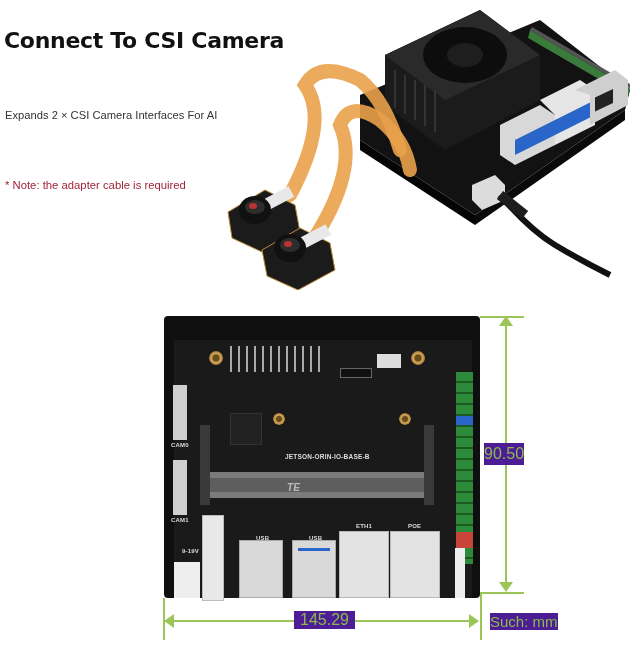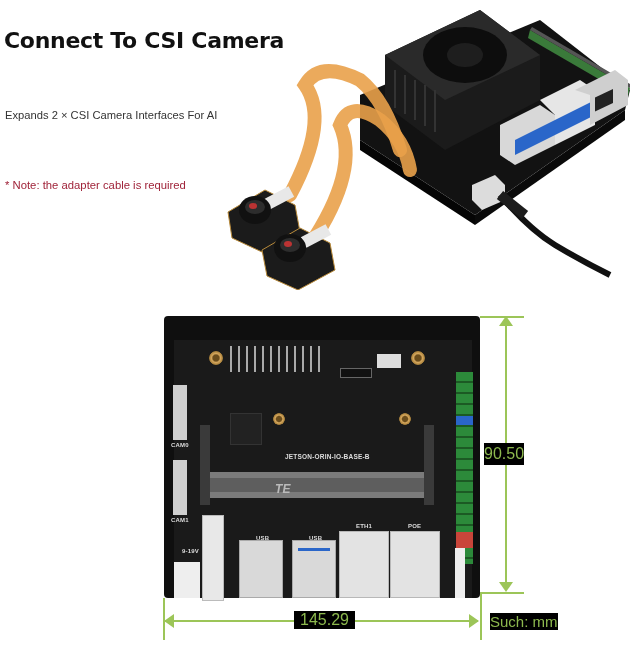--- a/index.html
+++ b/index.html
@@ -8,21 +8,21 @@
   .abs { position: absolute; }
 
   .title { left: 4px; top: 28px; font-size: 22px; font-weight: bold; color: #111; letter-spacing: -0.3px; font-family: "DejaVu Sans", sans-serif; }
   .desc { left: 5px; top: 69px; width: 290px; font-size: 11.2px; line-height: 18.5px; color: #333; font-family: "Liberation Sans", sans-serif; margin-top: 37px; }
   .note { left: 5px; top: 170px; width: 230px; font-size: 11.3px; line-height: 17px; color: #a0243a; font-family: "Liberation Sans", sans-serif; margin-top: 7px; }
 
   
   .dim-color { color: #8bbb4c; }
   .vline { background: #9cc558; width: 1.5px; }
   .hline { background: #9cc558; height: 1.5px; }
-  .dim-label { font-family: "Liberation Sans", sans-serif; color: #8db94e; background: #000000; }
+  .dim-label { font-family: "Liberation Sans", sans-serif; color: #8db94e; background: #4c1d95; }
 
   
   .board { left: 164px; top: 316px; width: 316px; height: 282px; background: #0f0f0f; border-radius: 4px; }
   .board-inner { left: 174px; top: 340px; width: 298px; height: 258px; background: #1a1a1a; }
   .so-dimm { background: #7b7b7b; }
   .port-usb { background: #d9d9d9; border: 1px solid #aaa; }
   .port-eth { background: #e3e3e3; border: 1px solid #b8b8b8; }
   .gold { background: radial-gradient(circle, #6b4d1c 30%, #d6a75c 45%, #a07a36 70%, #222 72%); border-radius: 50%; }
   .board-label { font-size: 6px; color: #ddd; font-weight: bold; letter-spacing: 0.2px; font-family: "Liberation Sans", sans-serif; }
 </style>
@@ -114,21 +114,21 @@
 
   <div class="abs" style="left:173px;top:385px;width:14px;height:55px;background:#cfcfcf;"></div>
   <div class="abs" style="left:173px;top:460px;width:14px;height:55px;background:#cfcfcf;"></div>
   <div class="abs board-label" style="left:171px;top:442px;">CAM0</div>
   <div class="abs board-label" style="left:171px;top:517px;">CAM1</div>
 
   <div class="abs board-label" style="left:285px;top:453px;font-size:6.5px;">JETSON-ORIN-IO-BASE-B</div>
 
   <div class="abs so-dimm" style="left:208px;top:472px;width:226px;height:26px;"></div>
   <div class="abs" style="left:208px;top:478px;width:226px;height:14px;background:#5e5e5e;"></div>
-  <div class="abs board-label" style="left:275px;top:482px;font-size:12px;color:#bbb;font-style:italic;">TE</div>
+  <div class="abs board-label" style="left:287px;top:482px;font-size:10px;color:#bbb;font-style:italic;">TE</div>
   <div class="abs" style="left:200px;top:425px;width:10px;height:80px;background:#3a3a3a;"></div>
   <div class="abs" style="left:424px;top:425px;width:10px;height:80px;background:#3a3a3a;"></div>
 
   <div class="abs" style="left:456px;top:372px;width:17px;height:192px;background:repeating-linear-gradient(180deg,#2c8a3a 0 9px,#1c5a24 9px 11px);"></div>
   <div class="abs" style="left:456px;top:416px;width:17px;height:9px;background:#2a66c9;"></div>
   <div class="abs" style="left:456px;top:532px;width:17px;height:16px;background:#c9453a;"></div>
 
   <div class="abs" style="left:174px;top:562px;width:26px;height:36px;background:#eee;"></div>
   <div class="abs board-label" style="left:182px;top:548px;">9-19V</div>
   <div class="abs" style="left:202px;top:515px;width:22px;height:86px;background:#e8e8e8;border:1px solid #bbb;"></div>

